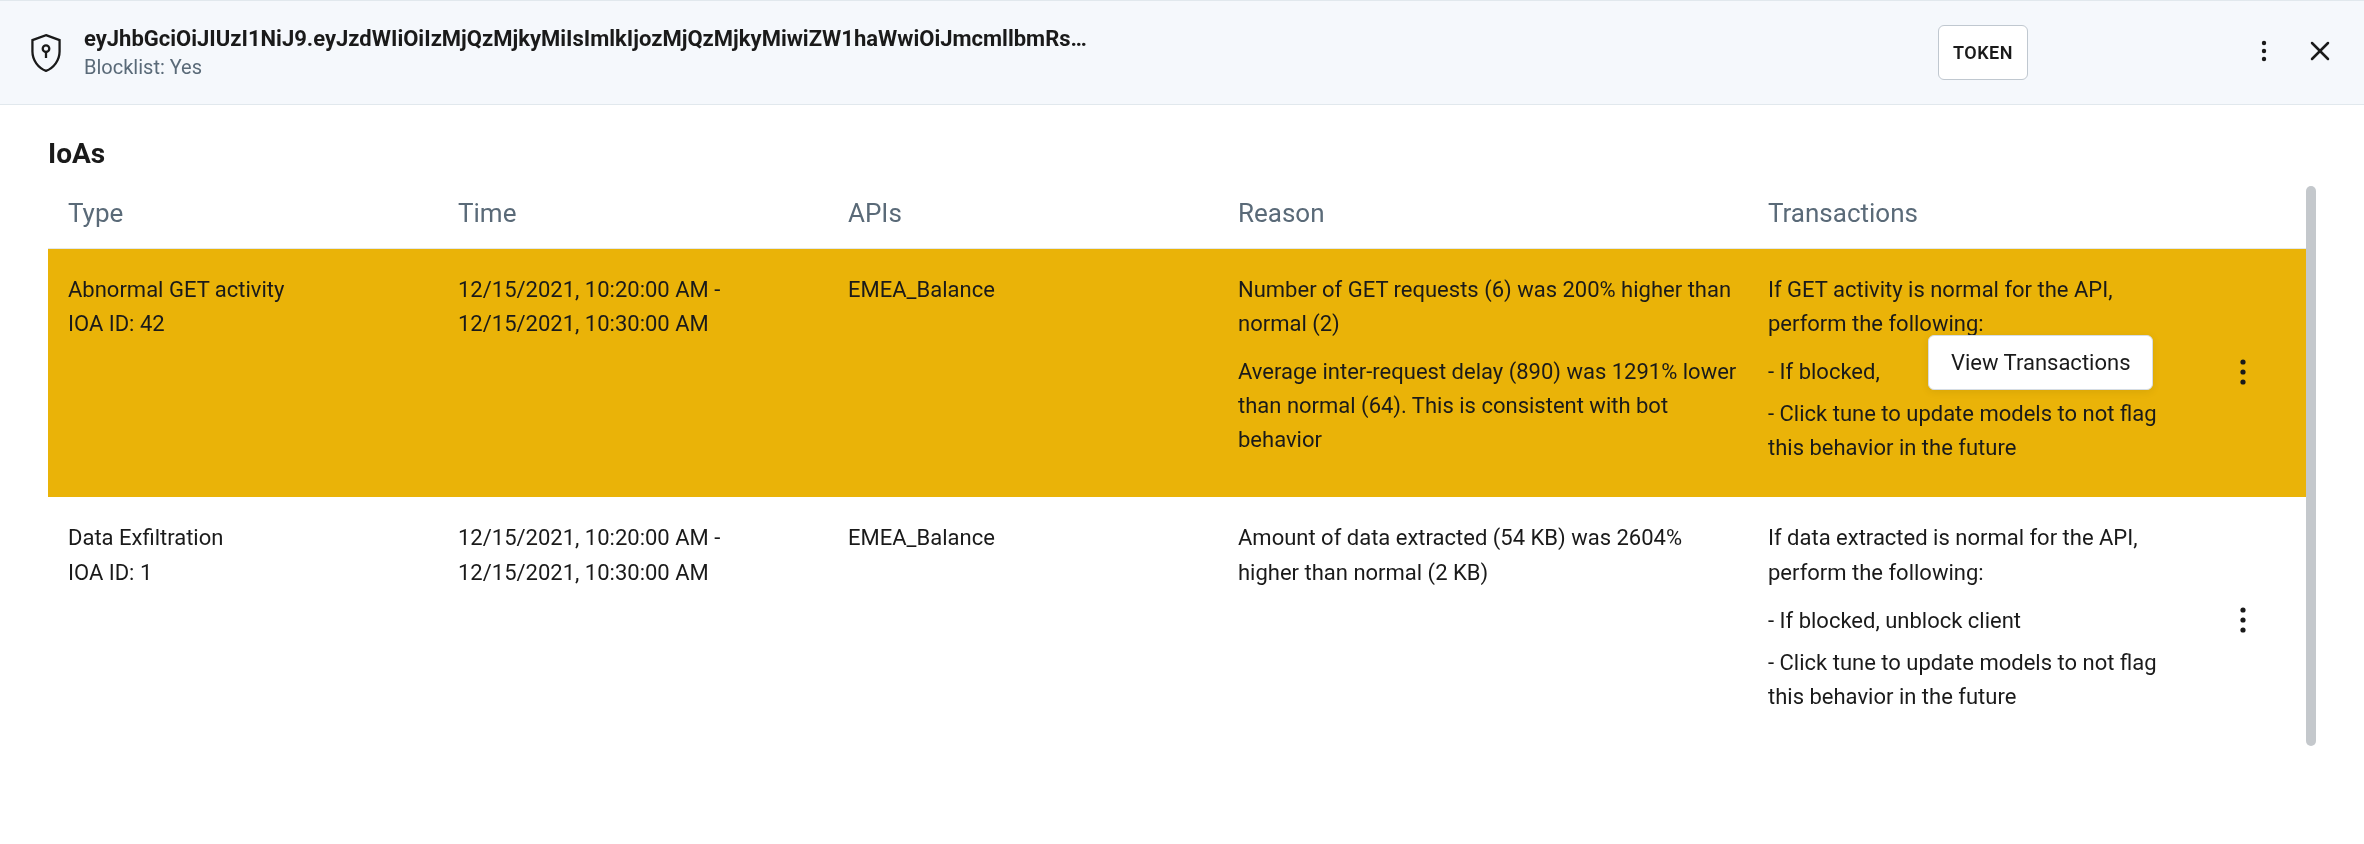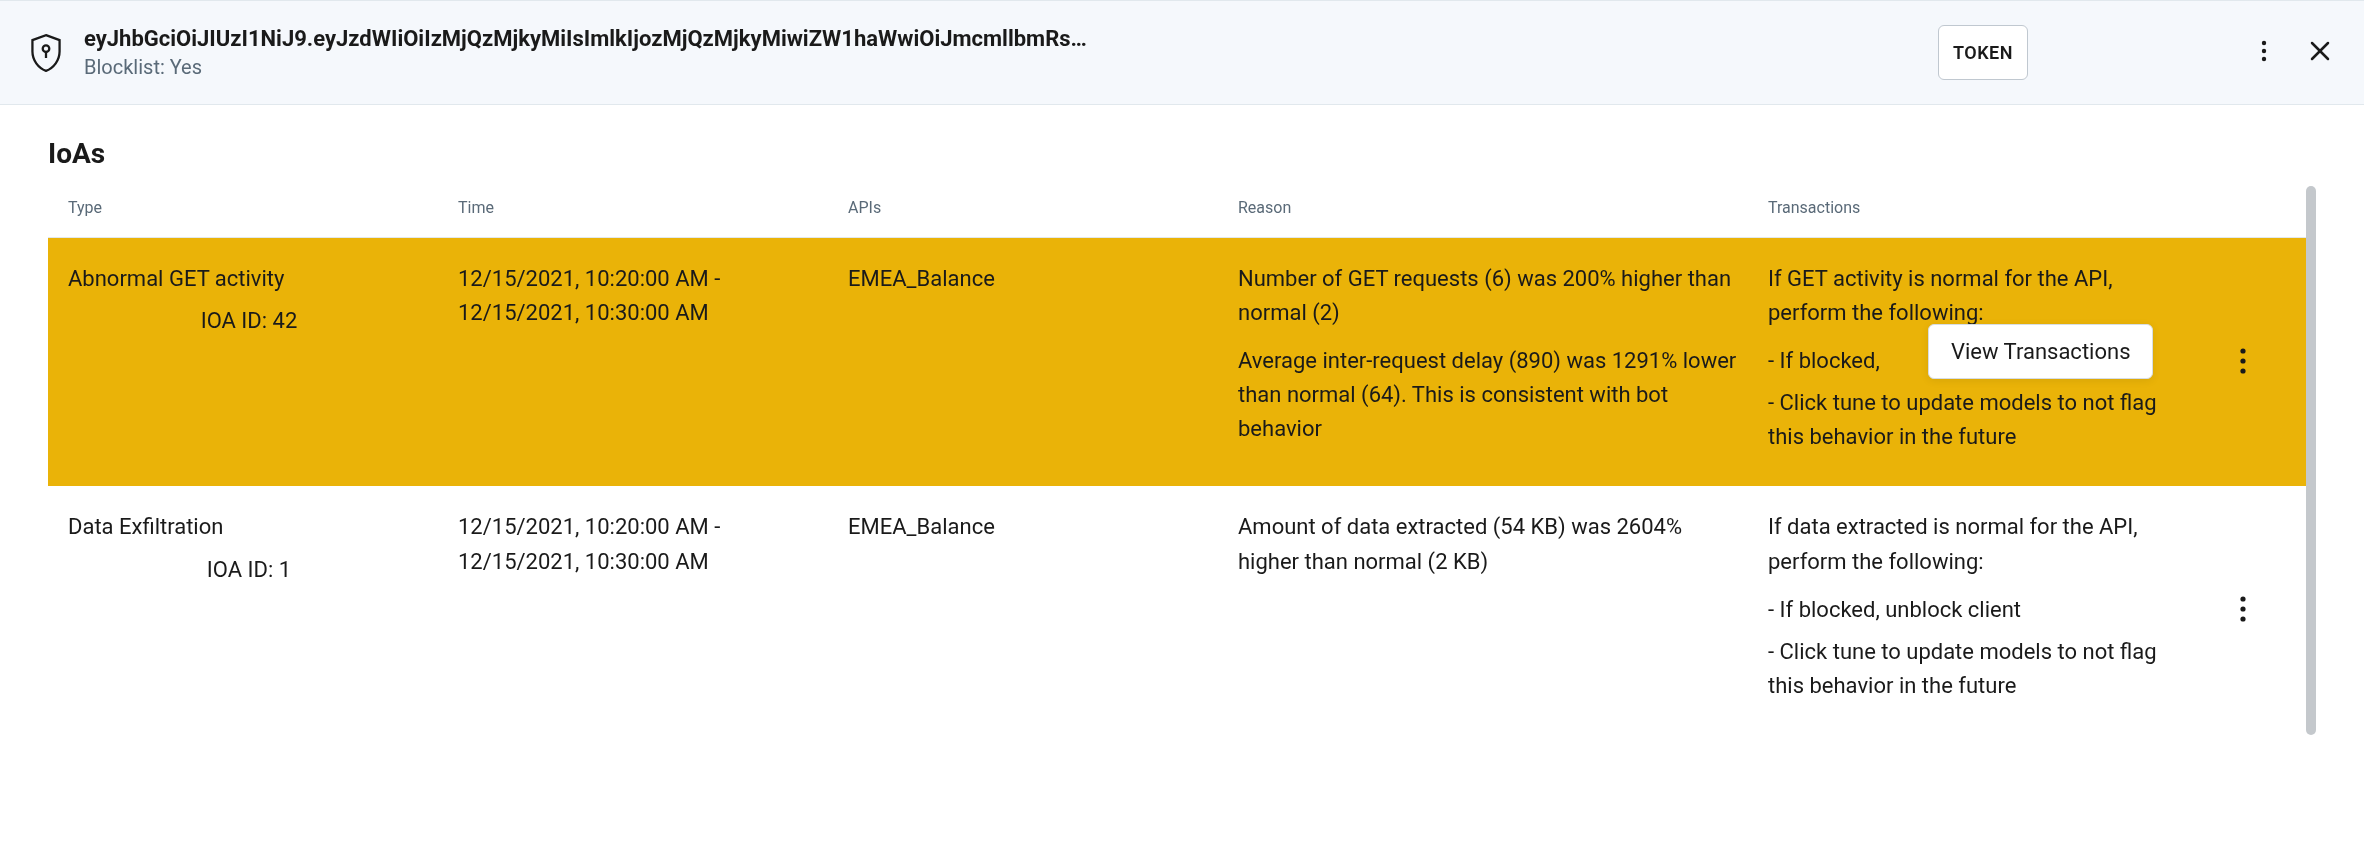--- a/index.html
+++ b/index.html
@@ -95,21 +95,21 @@
     .table-wrap {
       position: relative;
     }
     .table-header {
       display: grid;
       grid-template-columns: 390px 390px 390px 530px 430px 90px;
       padding: 12px 0 20px 20px;
       border-bottom: 1px solid #e1e8ed;
     }
     .th {
-      font-size: 16px;
+      font-size: 26px;
       color: #5a6a78;
       font-weight: 400;
     }
     .table-body {
       max-height: 590px;
       overflow-y: auto;
     }
     .table-row {
       display: grid;
       grid-template-columns: 390px 390px 390px 530px 430px 90px;
@@ -123,22 +123,21 @@
     .td {
       font-size: 22px;
       color: #1a1a1a;
       line-height: 1.55;
       padding-right: 28px;
     }
     .td-type {
       font-weight: 400;
     }
     .td-type .ioa-id {
-      margin-top: 8px;
-      text-align: center;
+      margin-top: 0;
     }
     .td-reason p + p {
       margin-top: 14px;
     }
     .td-remediation .rem-intro {
       margin-bottom: 14px;
     }
     .td-remediation .rem-step {
       margin-bottom: 8px;
     }

